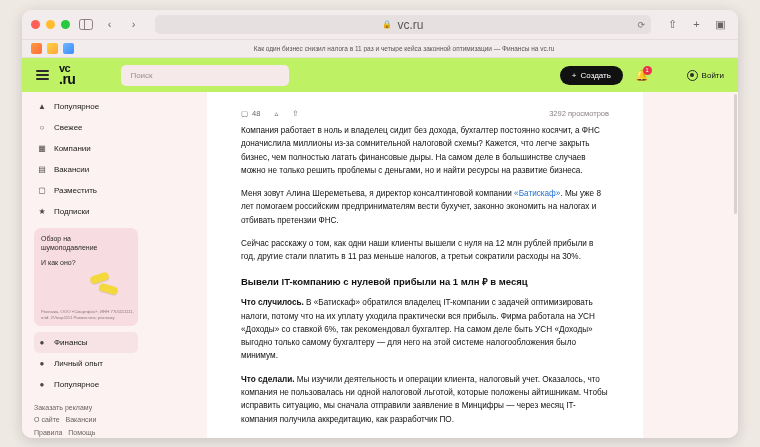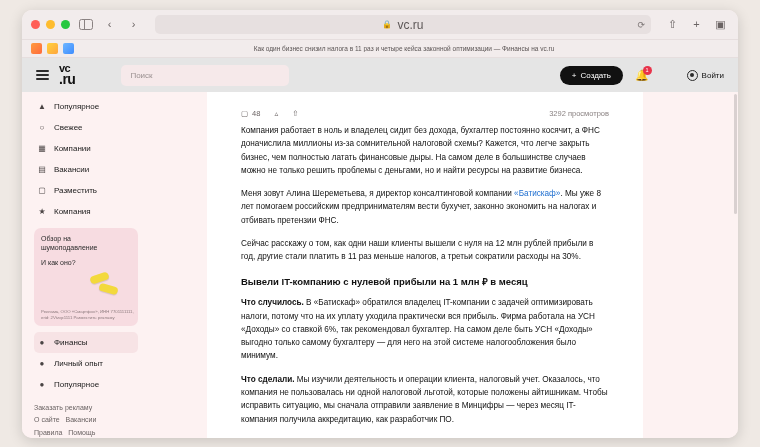--- a/index.html
+++ b/index.html
@@ -105,21 +105,21 @@
     color: #5a5454;
     white-space: nowrap;
     overflow: hidden;
     text-overflow: ellipsis;
     padding: 0 50px;
   }
 
   
   .site-header {
     height: 34px;
-    background: #e5e5e5;
+    background: #bef264;
     display: flex;
     align-items: center;
     padding: 0 14px;
     gap: 10px;
     position: relative;
   }
   .burger {
     width: 13px; height: 10px;
     display: flex; flex-direction: column; justify-content: space-between;
   }
@@ -383,21 +383,21 @@
         <div class="nav-item">
           <span class="nico">▤</span>
           <span class="nav-label">Вакансии</span>
         </div>
         <div class="nav-item">
           <span class="nico">▢</span>
           <span class="nav-label">Разместить</span>
         </div>
         <div class="nav-item">
           <span class="nico">★</span>
-          <span class="nav-label">Компания</span>
+          <span class="nav-label">Подписки</span>
         </div>
 
         <div class="promo">
           <div class="promo-t1">Обзор на</div>
           <div class="promo-t1">шумоподавление</div>
           <div class="promo-t2">И как оно?</div>
           <div class="promo-pills">
             <span class="pill p1"></span>
             <span class="pill p2"></span>
           </div>

